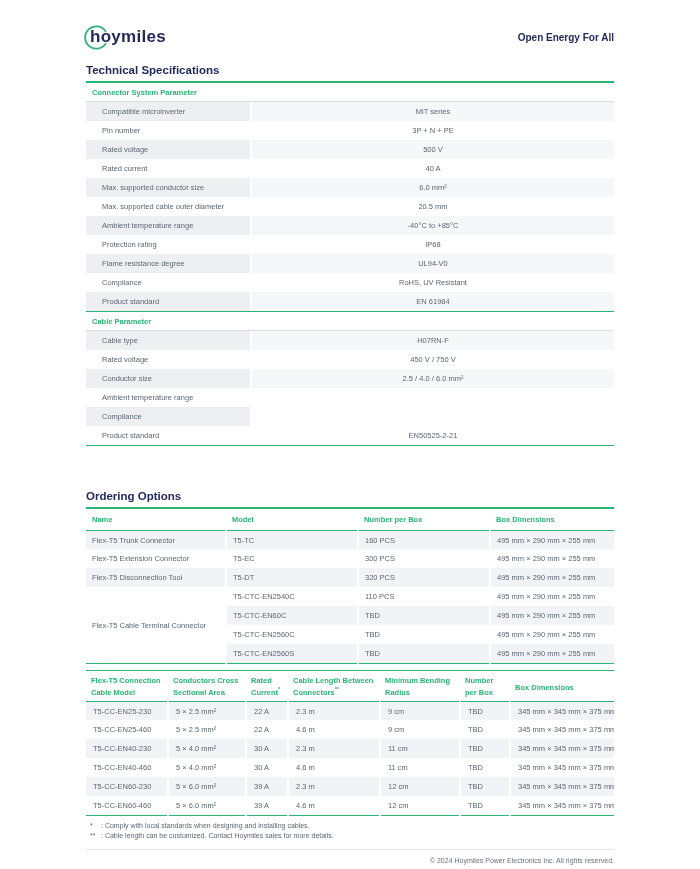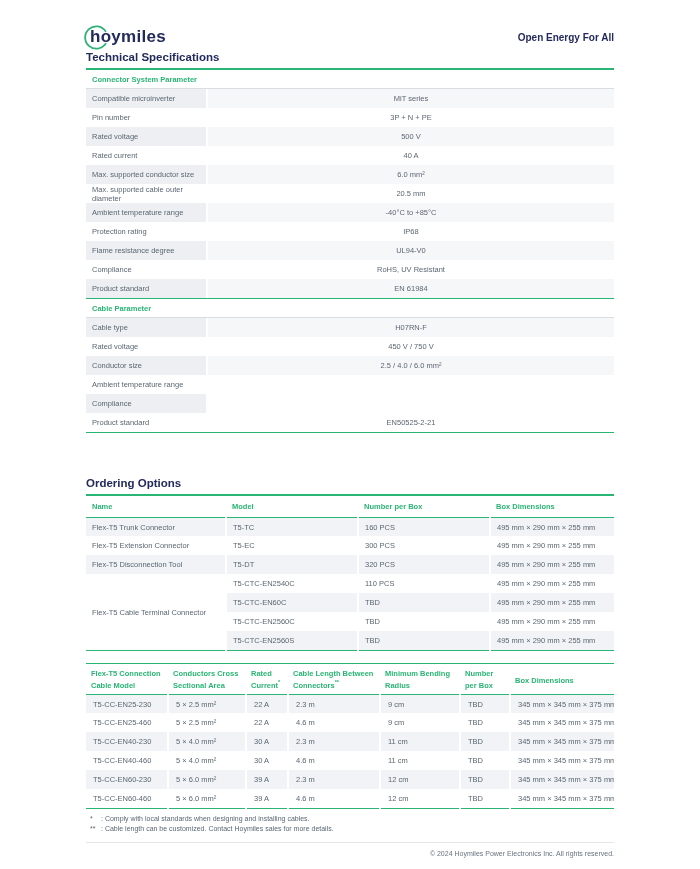--- a/index.html
+++ b/index.html
@@ -21,45 +21,45 @@
   .page{width:528px;margin-left:86px;}
 
   
   .header{display:flex;justify-content:space-between;align-items:center;padding-top:23px;}
   .logo{position:relative;height:28px;display:flex;align-items:center;}
   .logo svg{position:absolute;left:-3px;top:1px;}
   .logo-text{font-size:17px;font-weight:bold;color:var(--navy);margin-left:4px;letter-spacing:.3px;}
   .tagline{font-size:10px;font-weight:bold;color:var(--navy);}
 
   
-  .h1{font-size:11.5px;font-weight:bold;color:var(--navy);
+  .h1{margin-top:13px;font-size:11.5px;font-weight:bold;color:var(--navy);
       padding-bottom:5px;border-bottom:2px solid var(--green);}
   .h1.ordering{margin-top:44px;}
 
   
   .spec-section{border-bottom:1px solid var(--green);}
   .spec-section-title{font-size:7.5px;font-weight:bold;color:var(--green);
       padding:5px 6px 4px;border-bottom:1px solid var(--divider);}
   .spec-row{display:flex;height:19px;font-size:7.5px;color:var(--body);}
-  .spec-label{width:120px;display:flex;align-items:center;padding-left:6px;}
+  .spec-label{width:164px;display:flex;align-items:center;padding-left:16px;}
   .spec-value{flex:1;margin-left:2px;display:flex;align-items:center;justify-content:center;text-align:center;}
   .spec-row.striped .spec-label{background:var(--stripe-label);}
   .spec-row.striped .spec-value{background:var(--stripe-value);}
 
   
   table{width:100%;border-collapse:collapse;table-layout:fixed;}
   .otable{font-size:7.5px;color:var(--body);border-bottom:1px solid var(--green);}
   .otable th{font-size:7.5px;color:var(--green);text-align:left;font-weight:bold;
       padding:6px 6px 5px;border-bottom:1px solid var(--green);vertical-align:middle;line-height:1.3;}
   .otable td{height:19px;padding:0 6px;vertical-align:middle;border-left:2px solid #fff;
       overflow:hidden;white-space:nowrap;}
   .otable td.nb{border-left:none;}
   .otable td.shade{background:var(--stripe);}
   .otable sup, .fn-marker sup{font-size:5.5px;}
-  #ordering-table-2{margin-top:12px;border-top:1px solid var(--green);}
+  #ordering-table-2{margin-top:6px;border-top:1px solid var(--green);}
   #ordering-table-2 th{padding:5px 5px 4px;}
   #ordering-table-2 td{padding:0 7px;}
 
   
   .footnotes{padding:5px 0 7px;border-bottom:1px solid #e3e7ea;font-size:7px;color:var(--body);}
   .footnote{display:flex;line-height:1.5;padding-left:4px;}
   .fn-marker{width:11px;flex:none;}
   .footer{margin-top:7px;text-align:right;font-size:7px;color:#68737e;}
 </style>
 </head>

